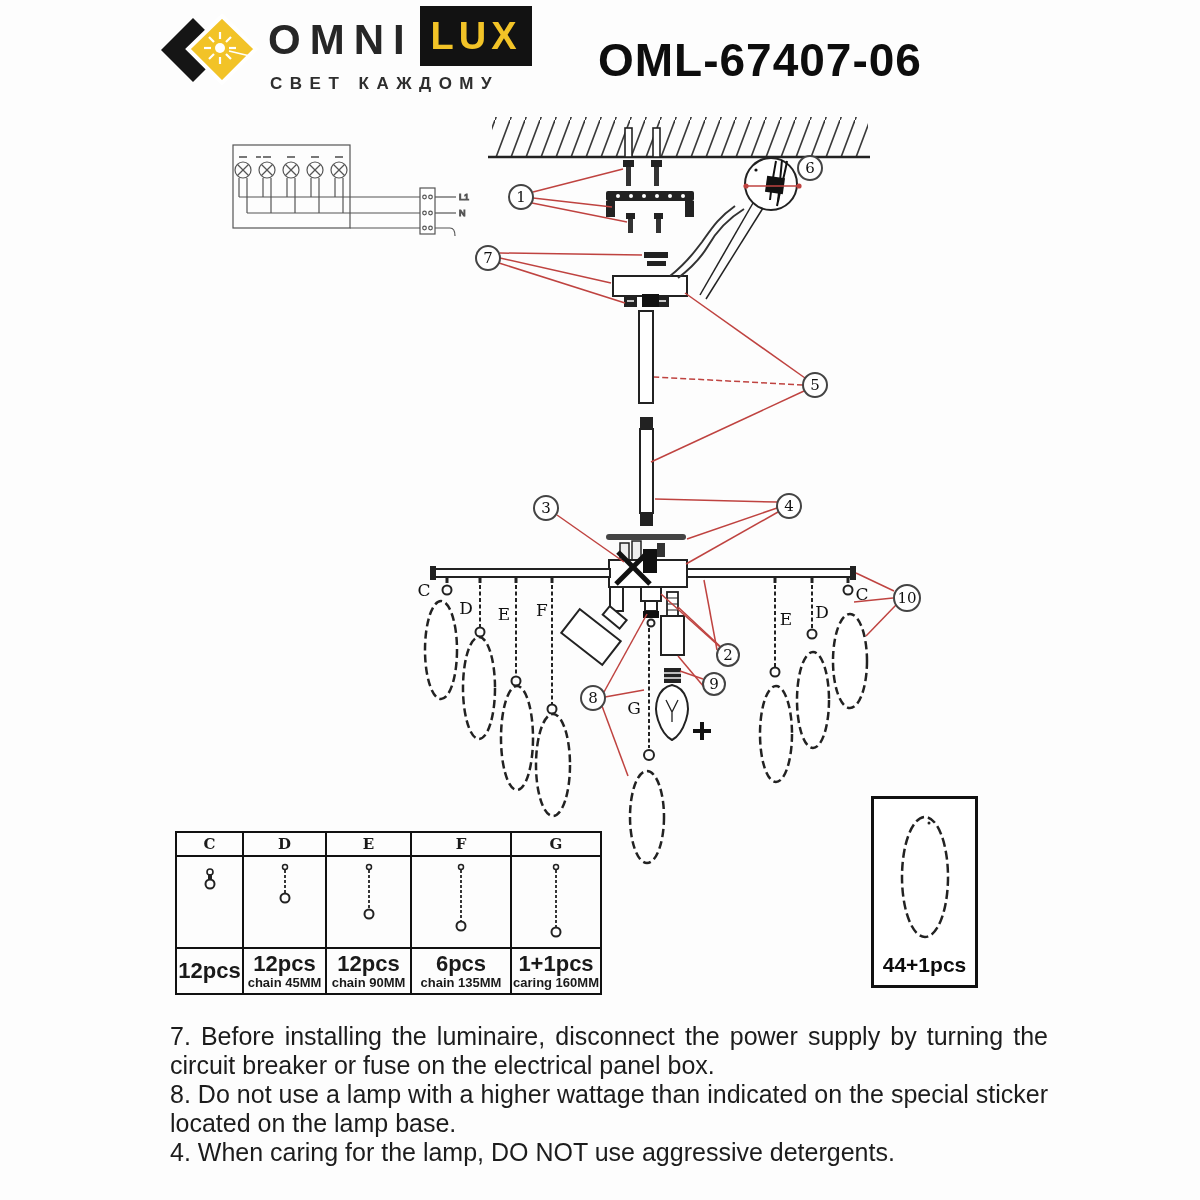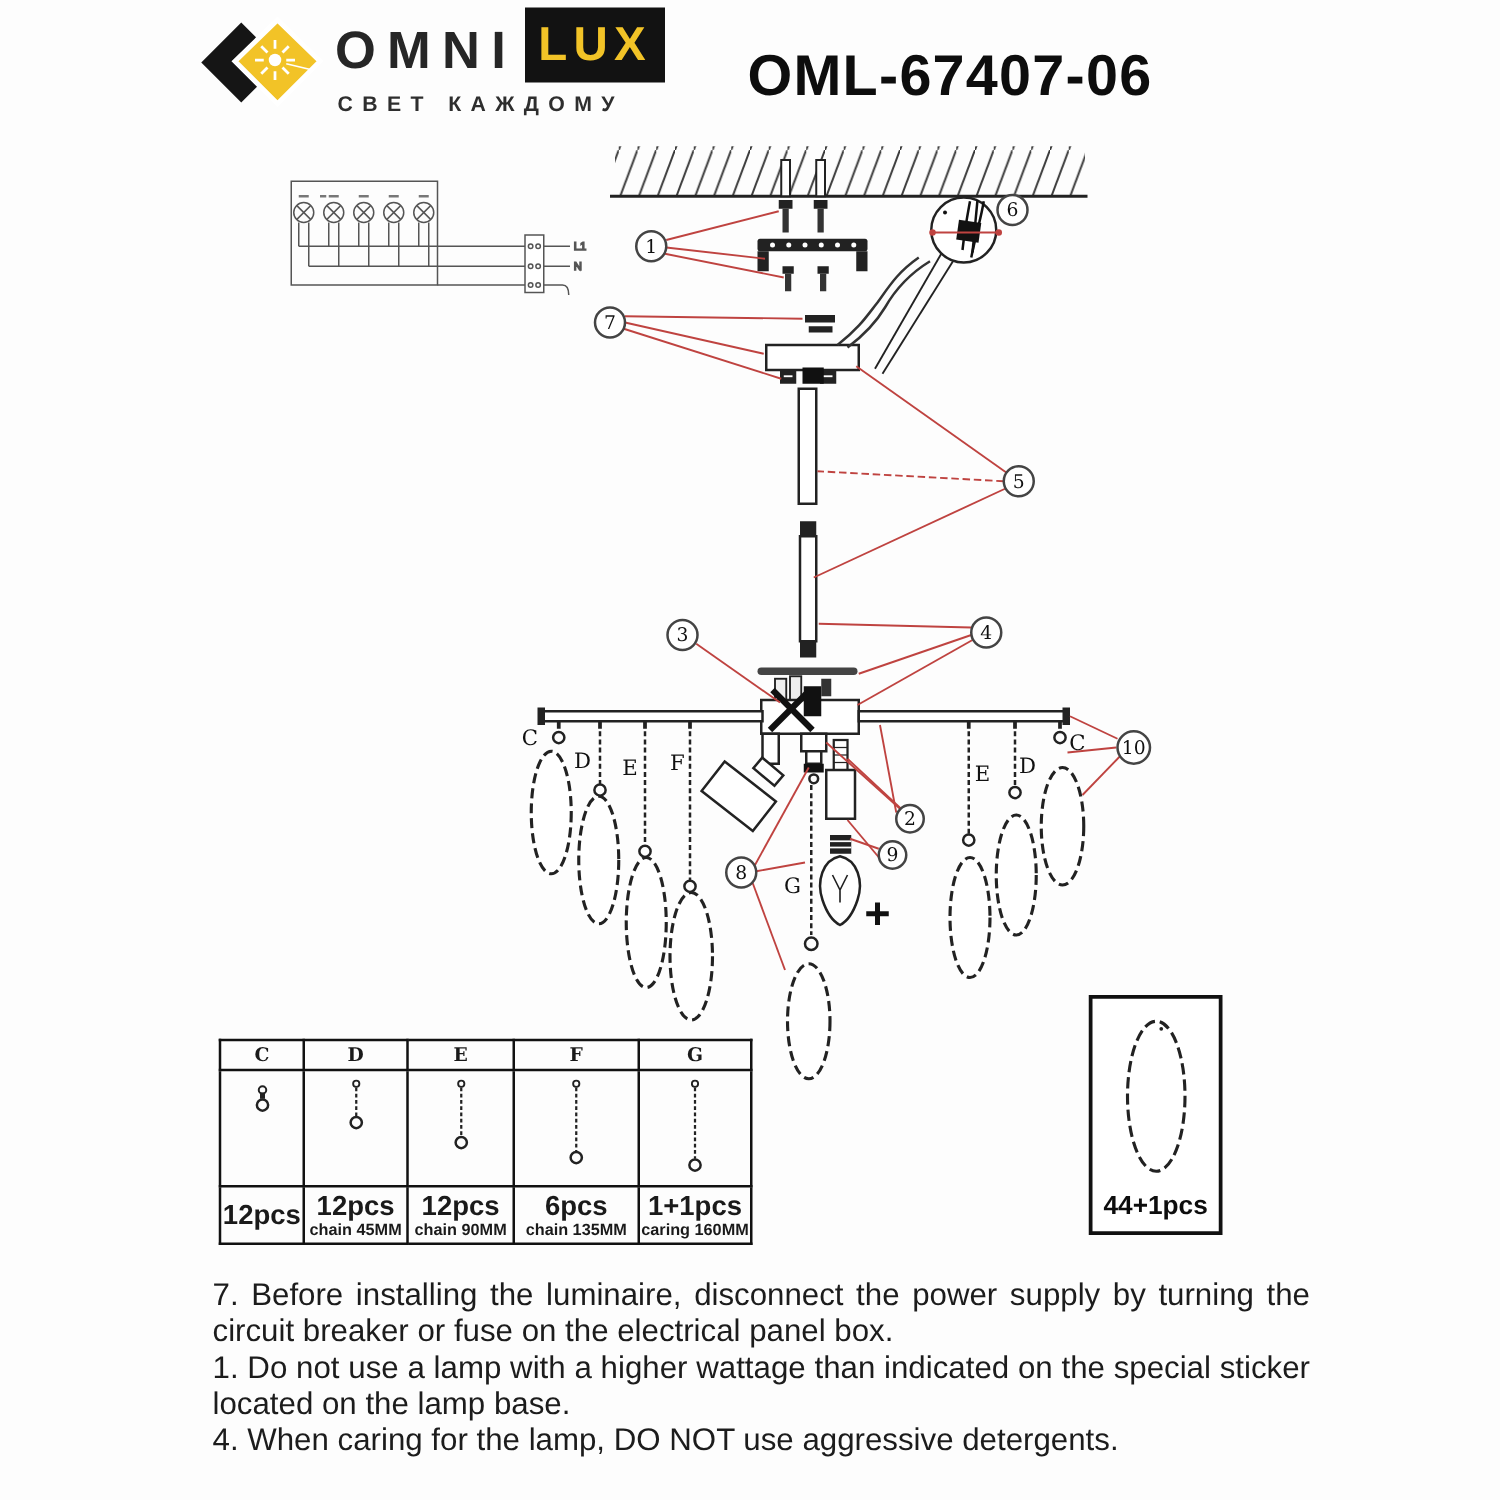--- a/index.html
+++ b/index.html
@@ -465,17 +465,17 @@
   <div class="abs spare-box">
     <svg width="101" height="140" style="position:absolute;left:0;top:8px">
       <ellipse cx="51" cy="70" rx="23" ry="60" fill="#fff" stroke="#222" stroke-width="2.5" stroke-dasharray="9,4"></ellipse>
       <circle cx="55" cy="16" r="1.5" fill="#222"></circle>
     </svg>
     <div class="spare-count">44+1pcs</div>
   </div>
 
   <div class="abs instructions">
     <p class="just">7. Before installing the luminaire, disconnect the power supply by turning the circuit breaker or fuse on the electrical panel box.</p>
-    <p class="just">1. Do not use a lamp with a higher wattage than indicated on the special sticker located on the lamp base.</p>
+    <p class="just">8. Do not use a lamp with a higher wattage than indicated on the special sticker located on the lamp base.</p>
     <p>4. When caring for the lamp, DO NOT use aggressive detergents.</p>
   </div>
 
 </div>
 
 </body></html>

